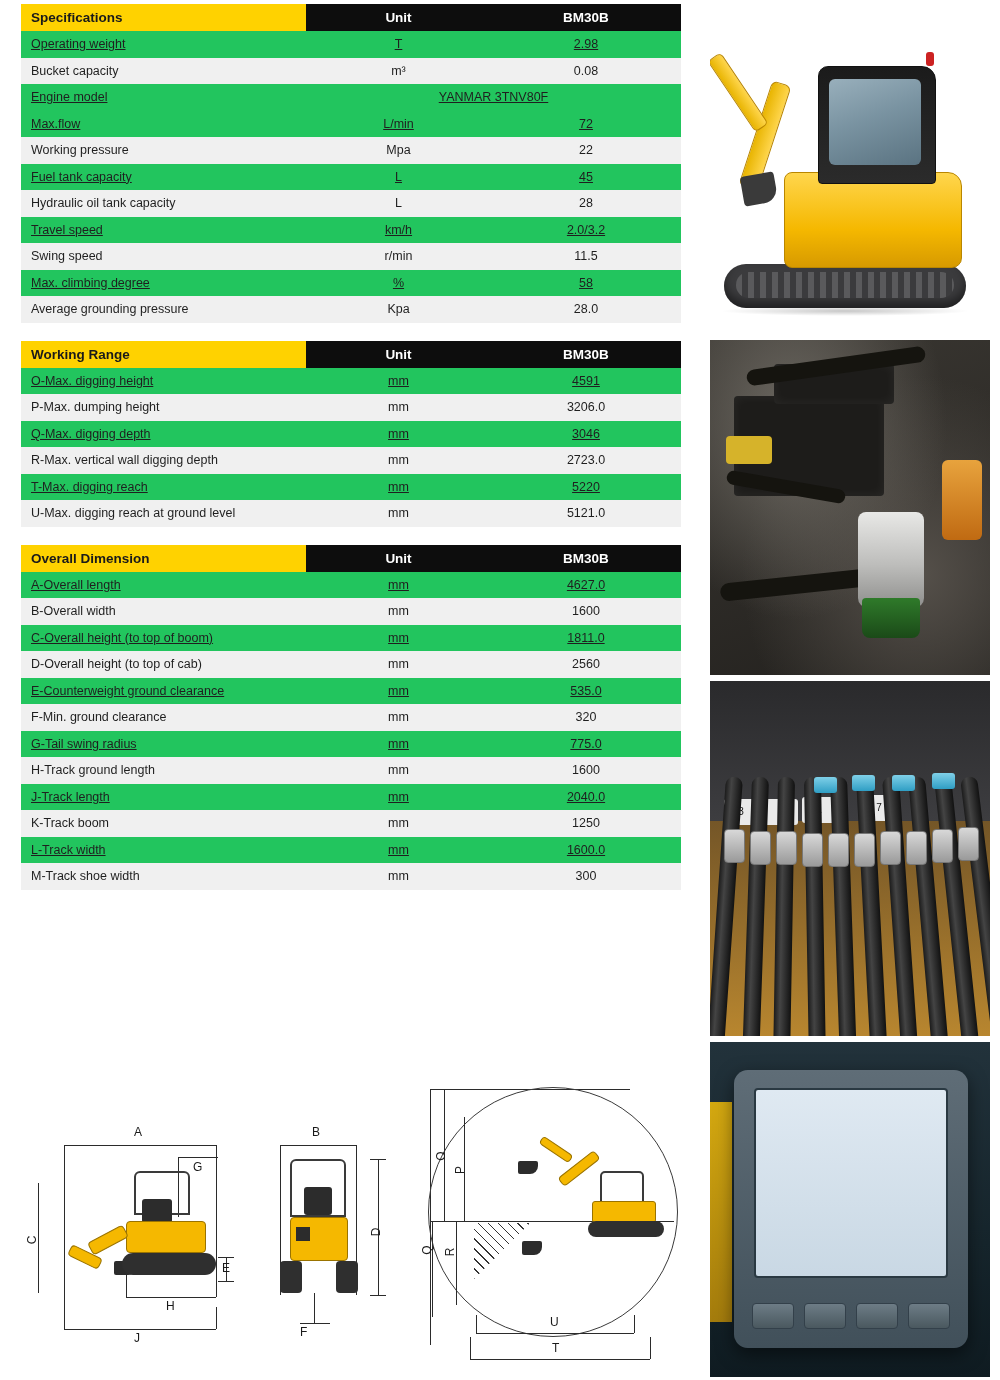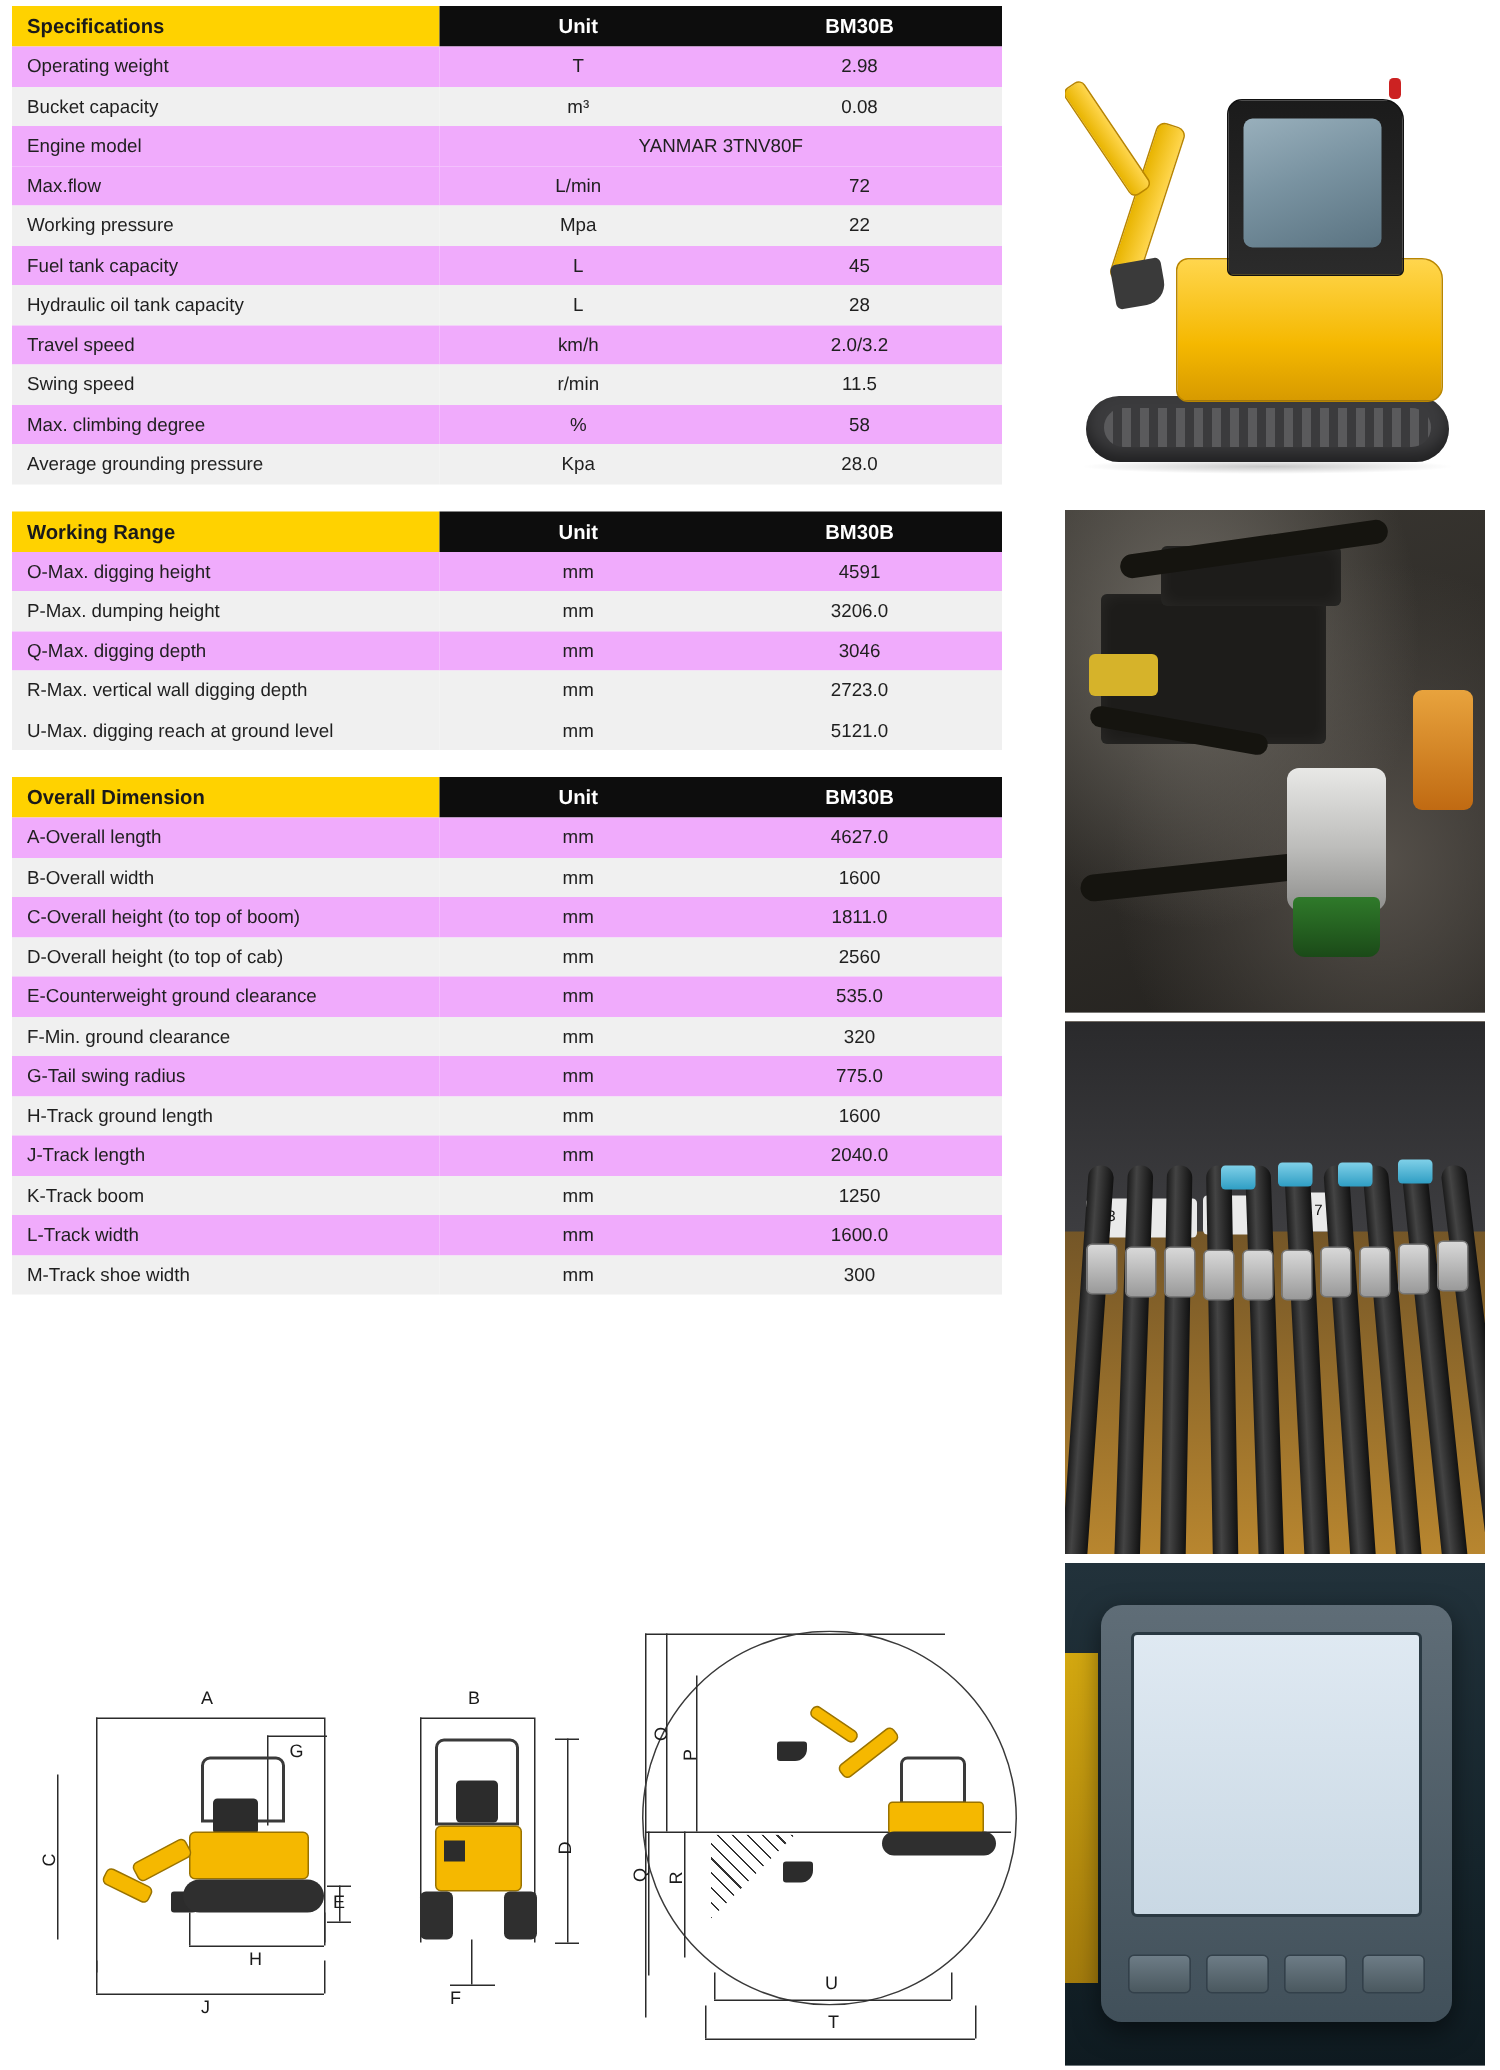--- a/index.html
+++ b/index.html
@@ -11,21 +11,21 @@
   }
   .page {
     position: relative;
     width: 1000px; height: 1380px;
     overflow: hidden;
   }
 
   
   .tables {
     position: absolute;
-    left: 8px; top: 4px;
+    left: 21px; top: 4px;
     width: 660px;
   }
   table.spec {
     width: 660px;
     border-collapse: collapse;
     table-layout: fixed;
     margin-bottom: 18px;
   }
   table.spec col.c1 { width: 285px; }
   table.spec col.c2 { width: 185px; }
@@ -53,21 +53,21 @@
     height: 26.5px;
     font-size: 12.5px;
     color: #1f1f1f;
     padding: 0 10px;
     vertical-align: middle;
   }
   td.label { text-align: left; }
   td.unit { text-align: center; }
   td.value { text-align: center; }
   tr.odd td.label, tr.odd td.unit, tr.odd td.value { background: #f0f0f0; }
-  tr.even td.label, tr.even td.unit, tr.even td.value { background: #f0abfc; }
+  tr.even td.label, tr.even td.unit, tr.even td.value { background: #22c55e; text-decoration: underline; }
 
   .merged-value { }
 
   
   .photos {
     position: absolute;
     right: 10px; top: 4px;
     width: 280px;
   }
   .photo {
@@ -381,20 +381,25 @@
         </tr>
         <tr class="even">
           <td class="label">Q-Max. digging depth</td>
           <td class="unit">mm</td>
           <td class="value">3046</td>
         </tr>
         <tr class="odd">
           <td class="label">R-Max. vertical wall digging depth</td>
           <td class="unit">mm</td>
           <td class="value">2723.0</td>
+        </tr>
+        <tr class="even">
+          <td class="label">T-Max. digging reach</td>
+          <td class="unit">mm</td>
+          <td class="value">5220</td>
         </tr>
         <tr class="odd">
           <td class="label">U-Max. digging reach at ground level</td>
           <td class="unit">mm</td>
           <td class="value">5121.0</td>
         </tr>
       </tbody>
     </table>
 
     <table class="spec">

